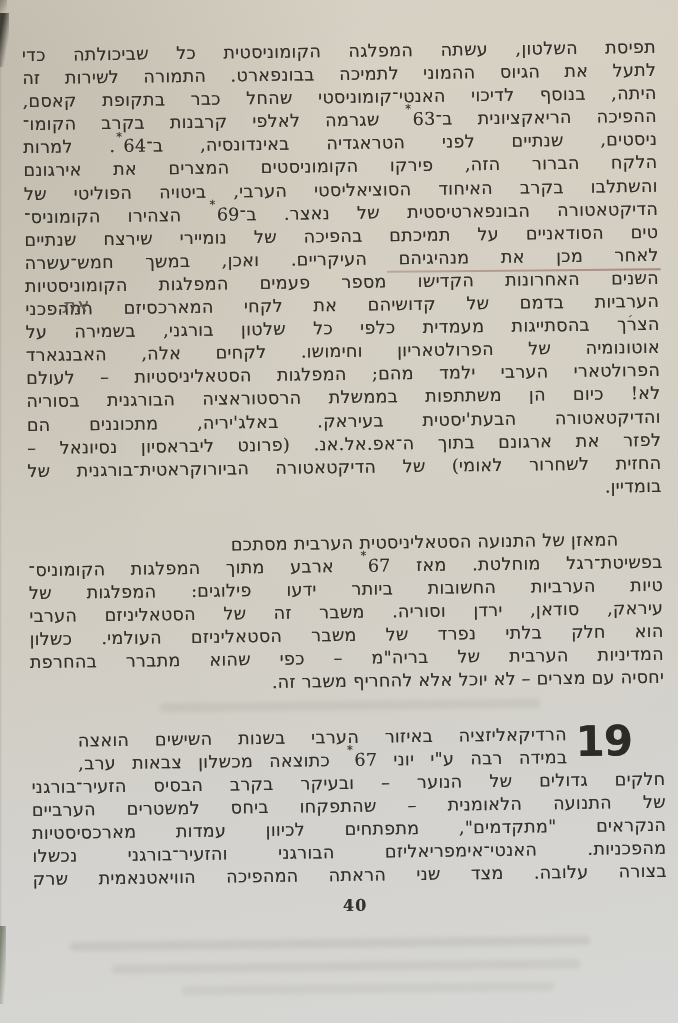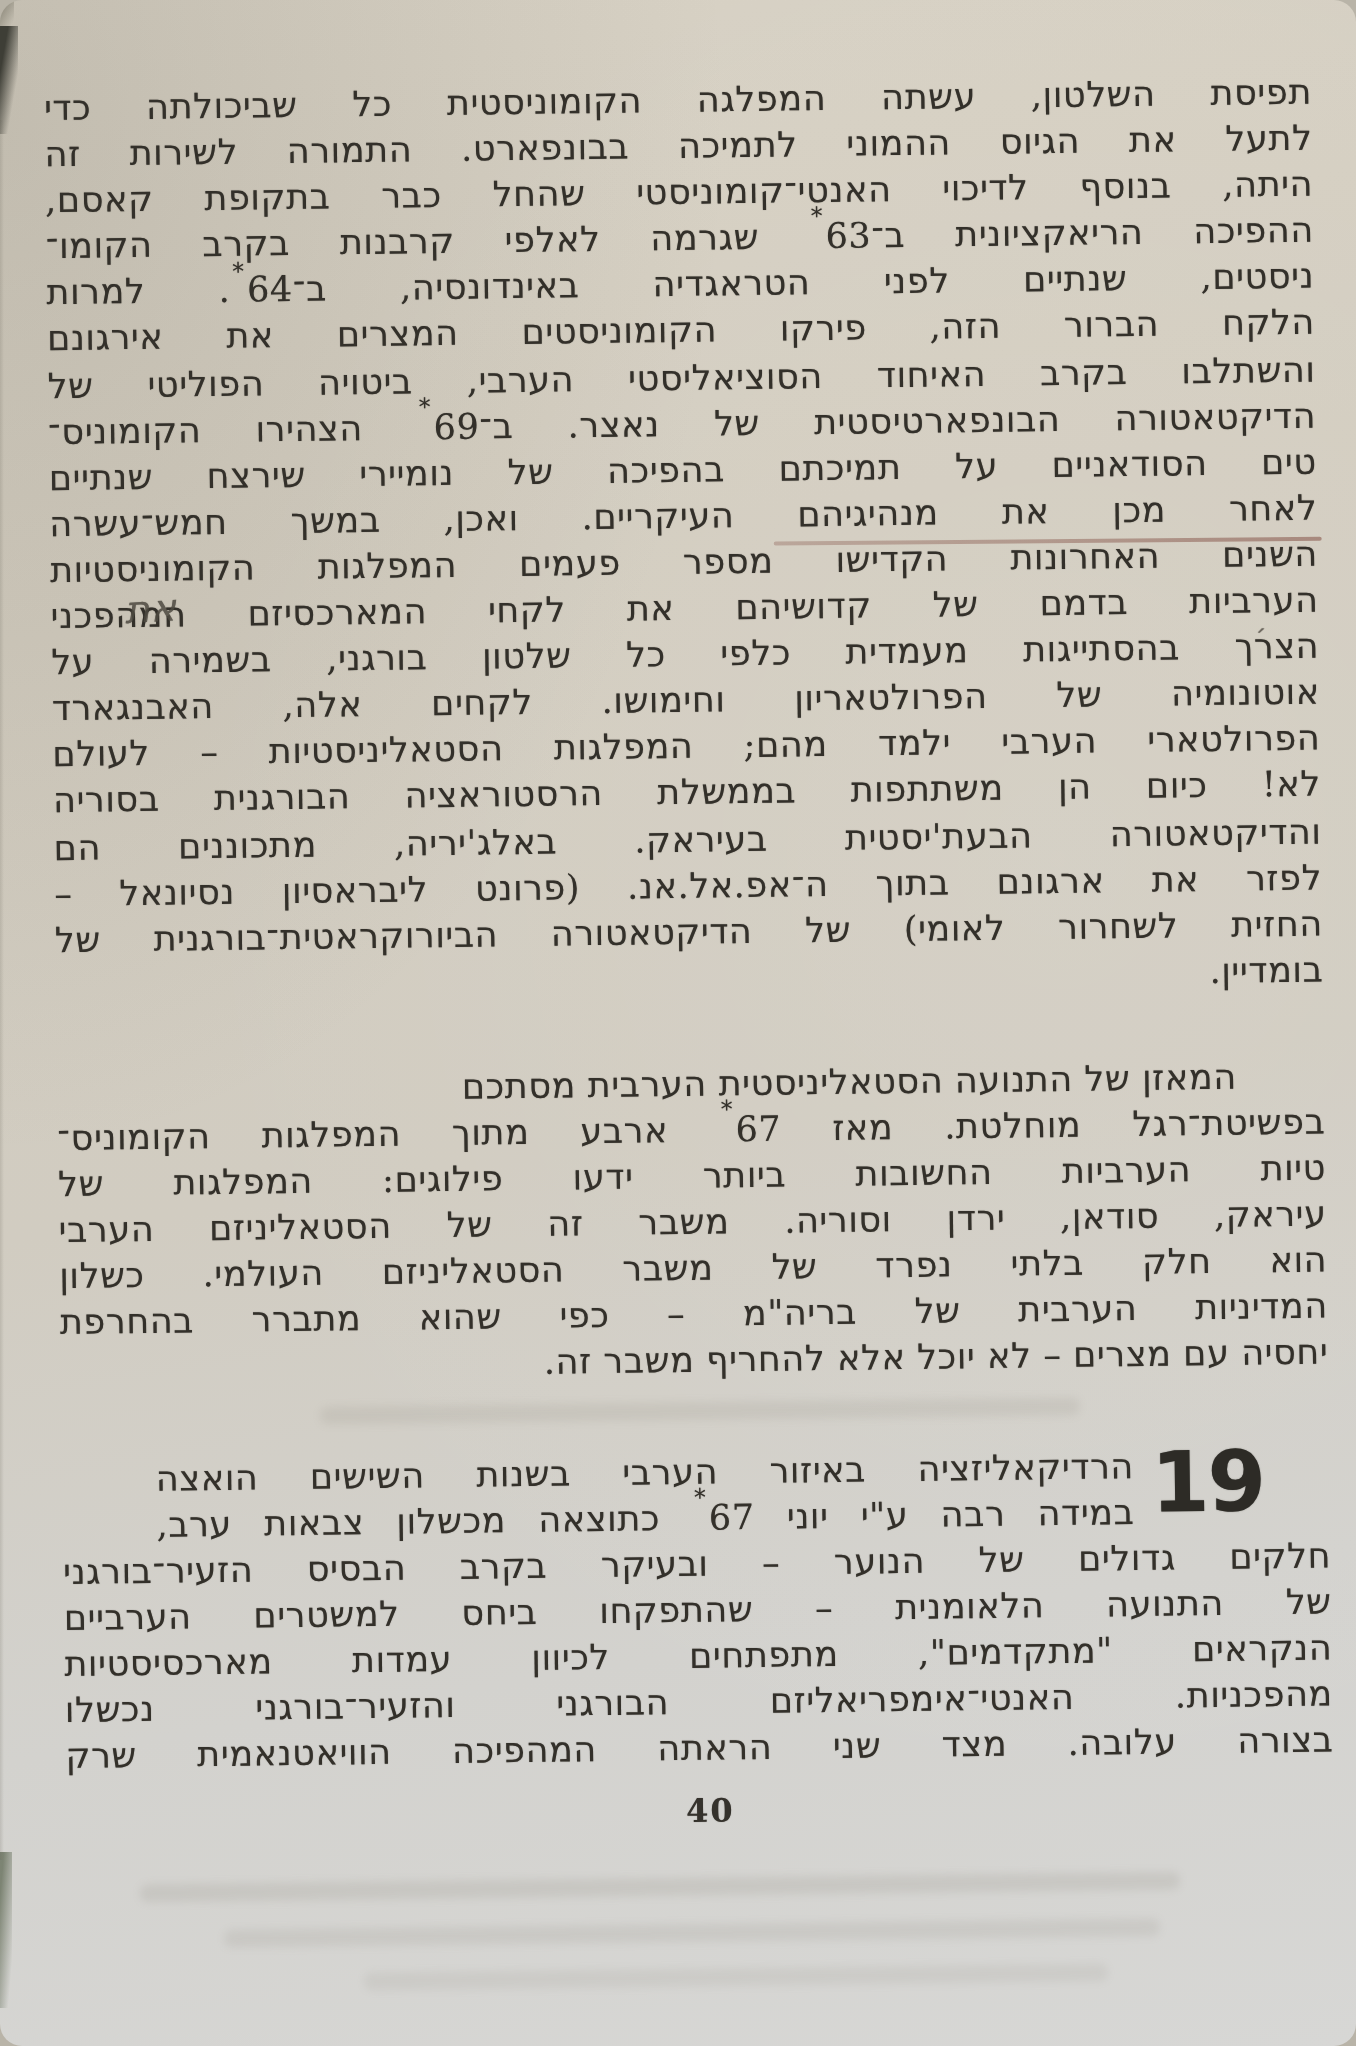--- a/index.html
+++ b/index.html
@@ -3,21 +3,20 @@
 <meta charset="utf-8">
 <style>
   html,body{margin:0;padding:0;background:#b9b4a8;}
   #page-root{
     position:relative;width:678px;height:1023px;overflow:hidden;
     background:
       radial-gradient(ellipse at 0% 6%, rgba(110,105,92,.20), rgba(110,105,92,0) 38%),
       radial-gradient(ellipse at 78% 42%, rgba(255,255,255,.08), rgba(255,255,255,0) 62%),
       linear-gradient(171deg,#d8d2c5 0%,#d3cdc0 28%,#d1ccc1 55%,#d3d2ce 78%,#d7d7d5 100%);
     font-family:"DejaVu Serif","DejaVu Sans",sans-serif;
-    border-radius:11px;
   }
   
   .edge{position:absolute;pointer-events:none;}
   #edge-topleft{left:0;top:13px;width:9px;height:54px;
     background:linear-gradient(100deg,#3e3e36 22%,rgba(62,62,54,0) 72%);}
   #edge-topleft2{left:0;top:0;width:7px;height:16px;
     background:linear-gradient(120deg,#8a8678 10%,rgba(138,134,120,0) 80%);}
   #edge-bottomleft{left:0;top:926px;width:6px;height:78px;opacity:.85;
     background:linear-gradient(95deg,#6d7663 15%,rgba(109,118,99,0) 85%);}
   #edge-left-faint{left:0;top:60px;width:2px;height:870px;

